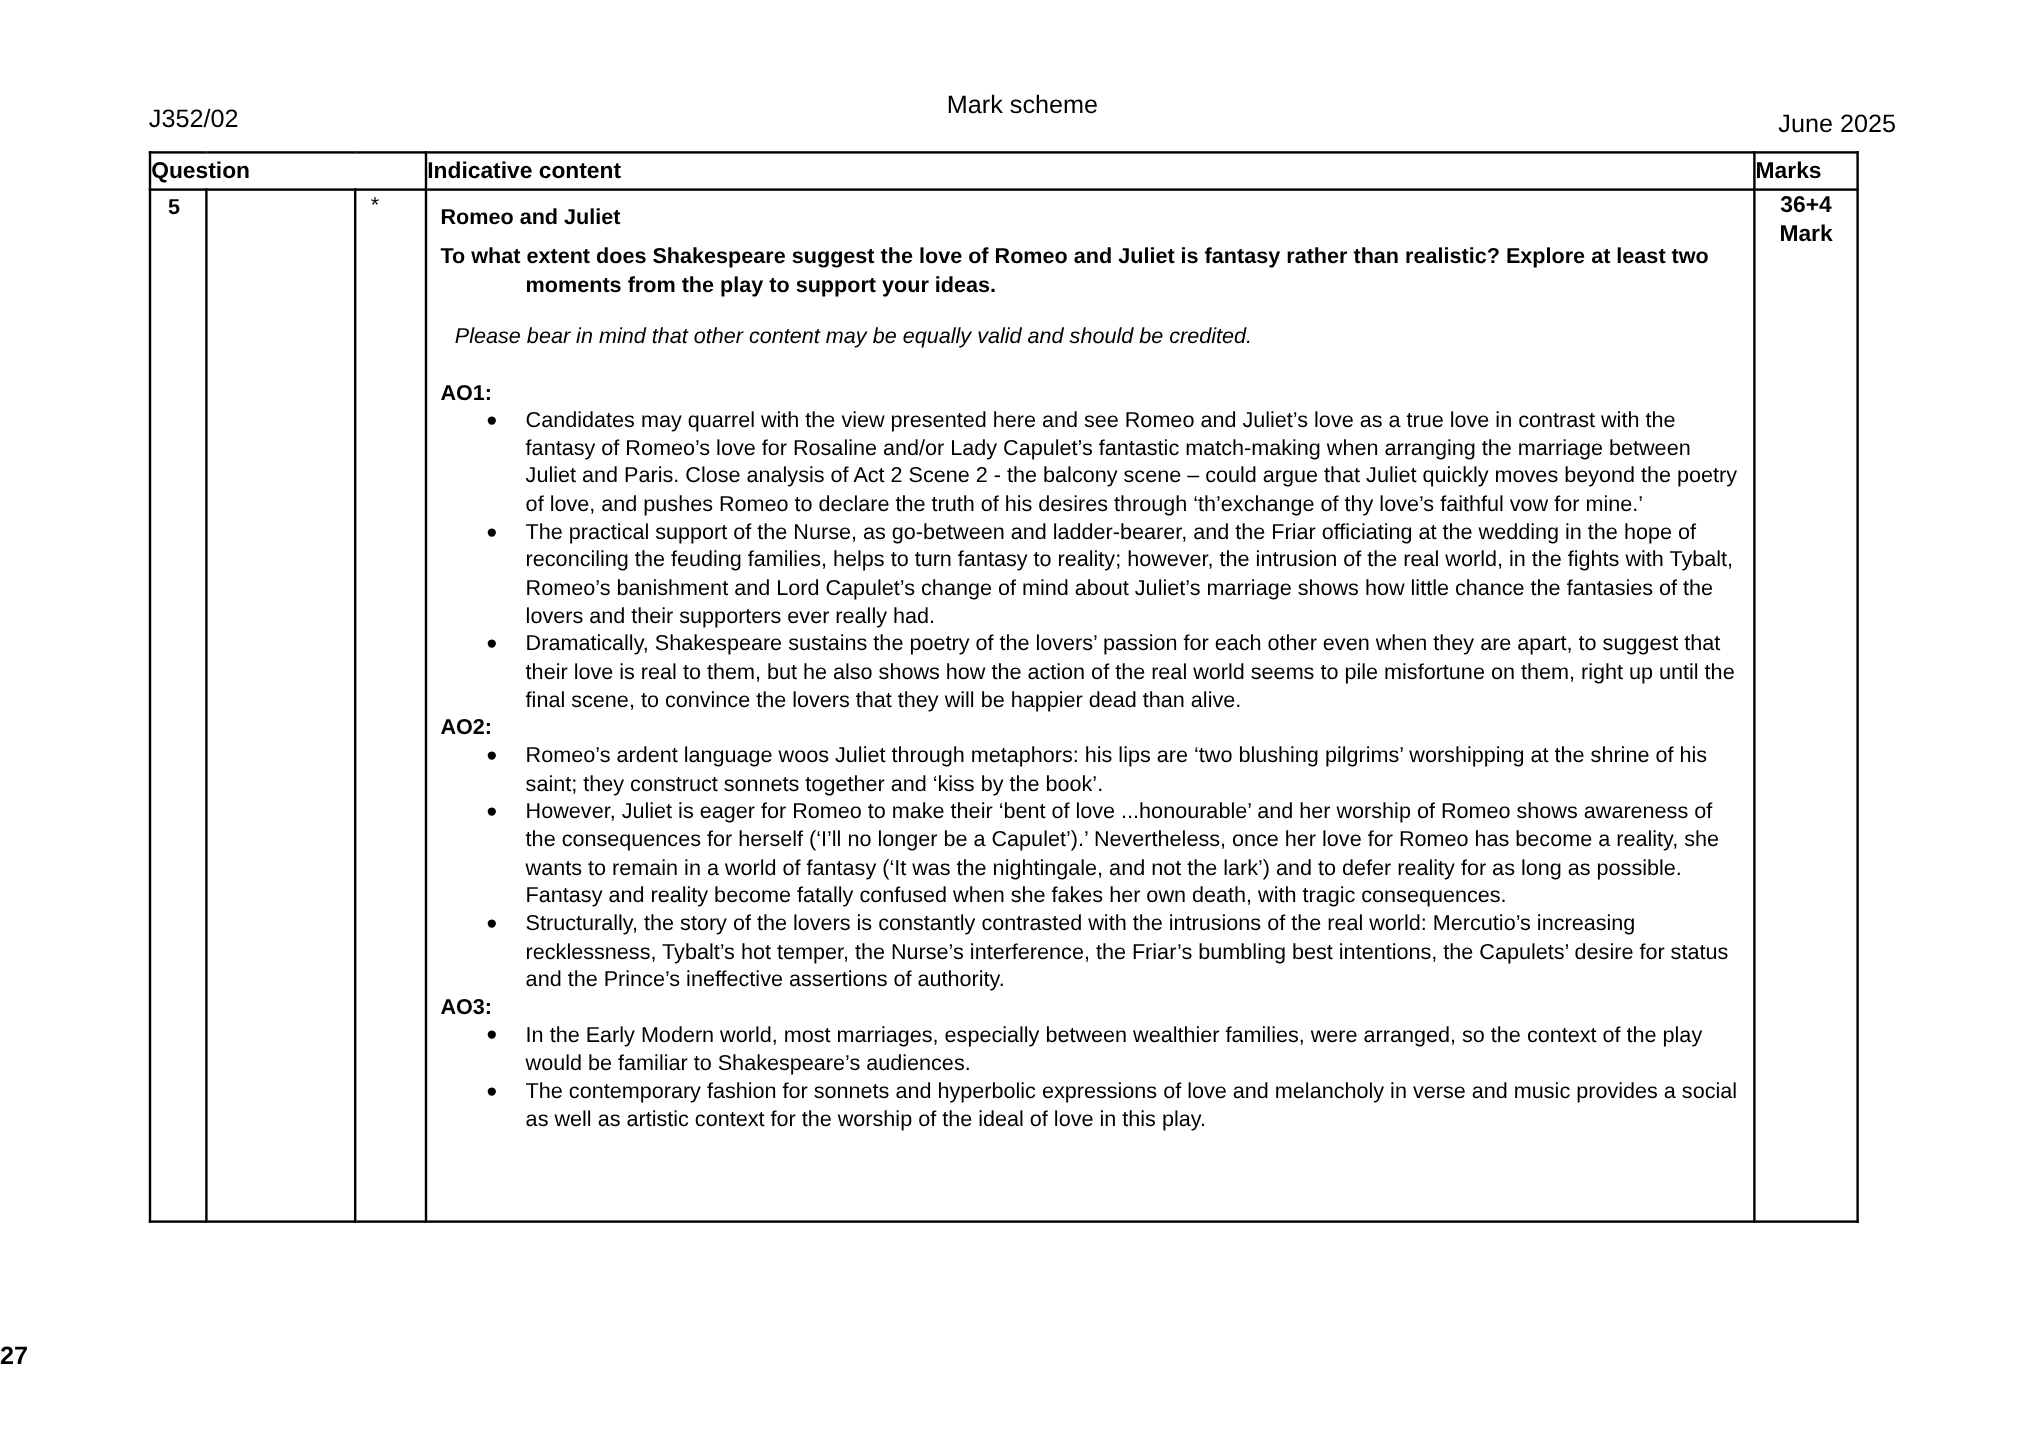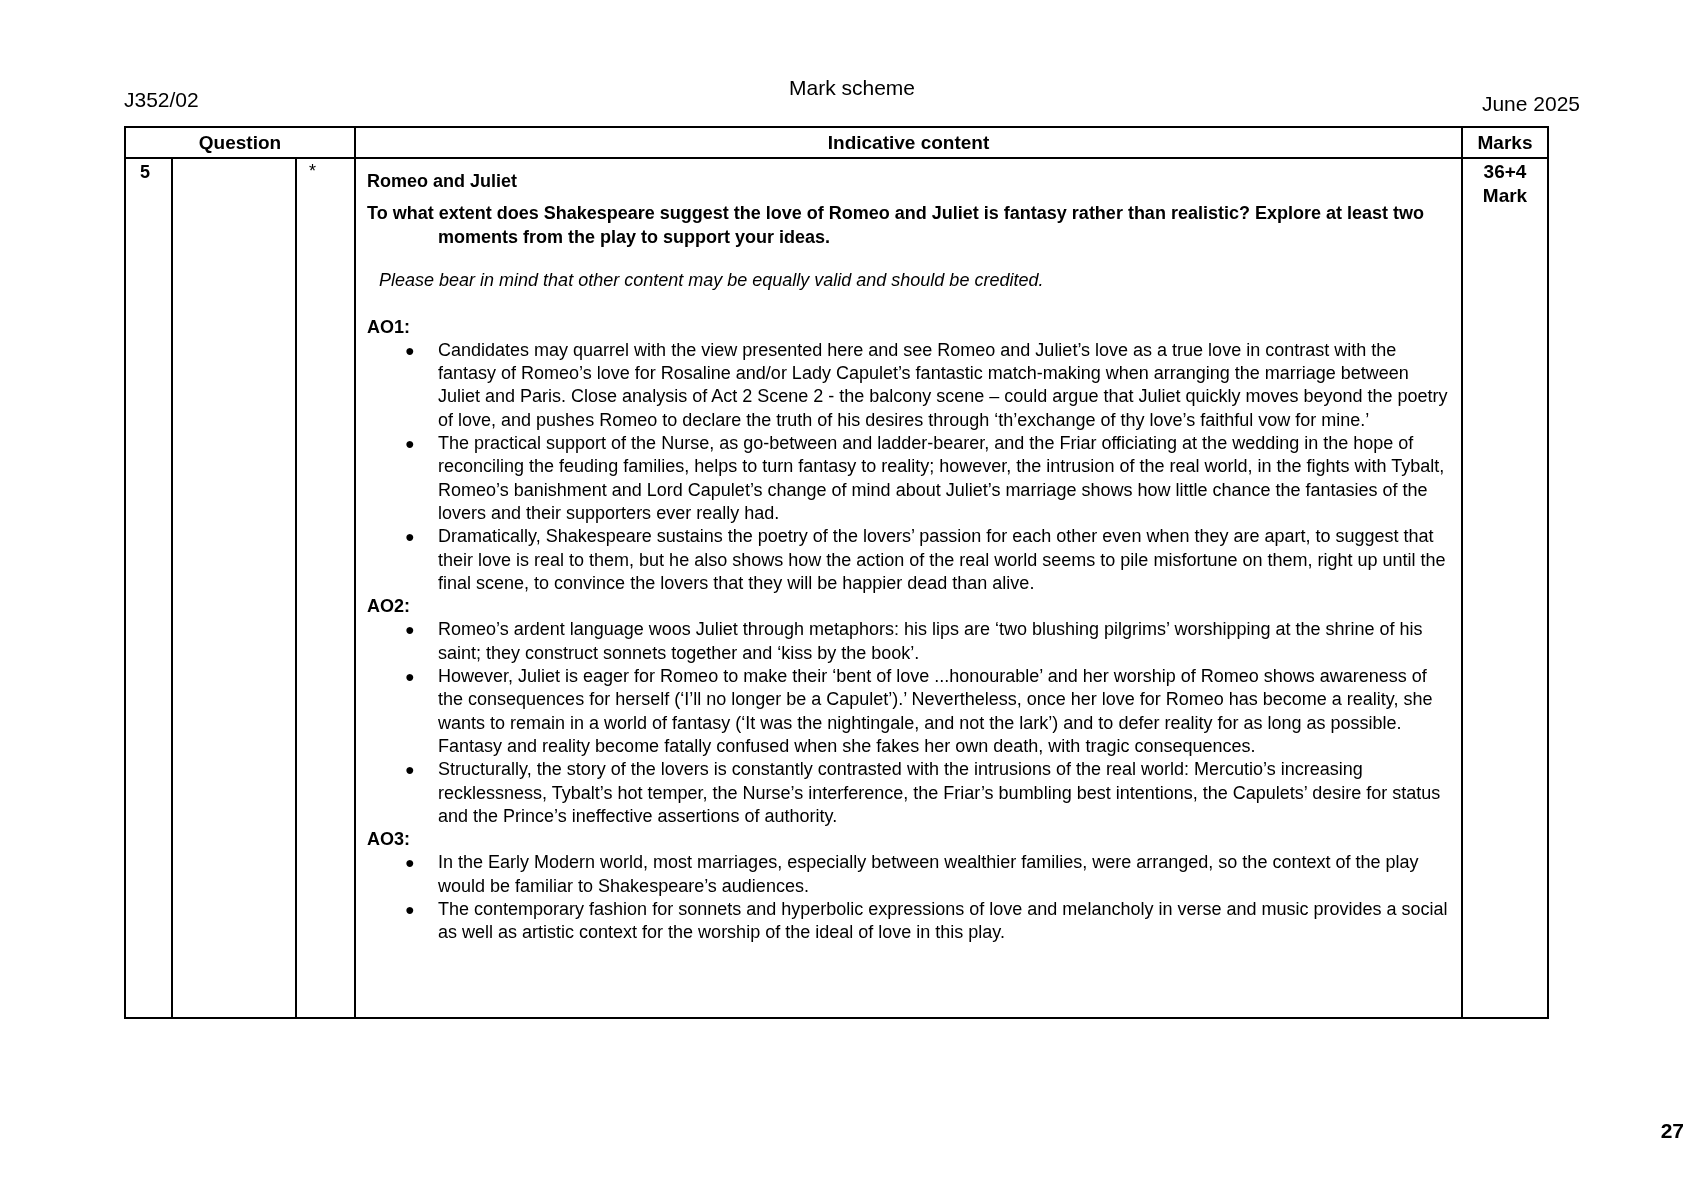--- a/index.html
+++ b/index.html
@@ -12,39 +12,39 @@
   .page-header .ref { position: absolute; left: 0; top: 12px; }
   .page-header .title { position: absolute; left: 0; right: 0; top: 0; text-align: center; }
   .page-header .date { position: absolute; right: 0; top: 16px; }
 
   table.ms {
     position: absolute; top: 126px; left: 124px;
     border-collapse: collapse; table-layout: fixed;
     width: 1423px; height: 893px;
   }
   table.ms td, table.ms th { border: 2px solid #000; padding: 0; vertical-align: top; }
-  table.ms th { font-weight: bold; font-size: 19px; height: 29px; vertical-align: middle; text-align: center; border-radius: 15px; }
+  table.ms th { font-weight: bold; font-size: 19px; height: 29px; vertical-align: middle; text-align: left; border-radius: 15px; }
   col.c1 { width: 47px; } col.c2 { width: 124px; } col.c3 { width: 59px; }
   col.c4 { width: 1107px; } col.c5 { width: 86px; }
 
   .qnum { font-size: 18px; font-weight: bold; padding: 3px 0 0 14px !important; }
   .qstar { font-size: 18px; padding: 2px 0 0 12px !important; }
   .marks { text-align: center; font-weight: bold; font-size: 19px; line-height: 24px; padding-top: 1px !important; }
 
   .content { padding: 0 10px 0 11px !important; font-size: 18px; line-height: 23.3px; }
   .play { font-weight: bold; margin: 0; padding-top: 11px; }
   .question { font-weight: bold; margin: 9px 0 0 0; padding-left: 71px; text-indent: -71px; line-height: 23.5px; }
   .note { font-style: italic; margin: 20px 0 0 12px; }
   .ao { font-weight: bold; margin: 23px 0 0 0; }
   .ao.tight { margin-top: 0; }
   ul.bl { list-style: none; margin: 0; padding: 0; }
   ul.bl li { position: relative; padding-left: 71px; margin: 0; }
   ul.bl li .bullet { position: absolute; left: 38px; top: 0; font-size: 16px; }
 
-  .page-number { position: absolute; top: 1119px; left: 0; width: 1684px; text-align: right;
+  .page-number { position: absolute; top: 1119px; left: 0; width: 1684px; text-align: left;
     font-size: 21px; font-weight: bold; }
 </style>
 </head>
 <body>
 
 <div class="page-header">
   <span class="ref">J352/02</span>
   <span class="title">Mark scheme</span>
   <span class="date">June 2025</span>
 </div>

